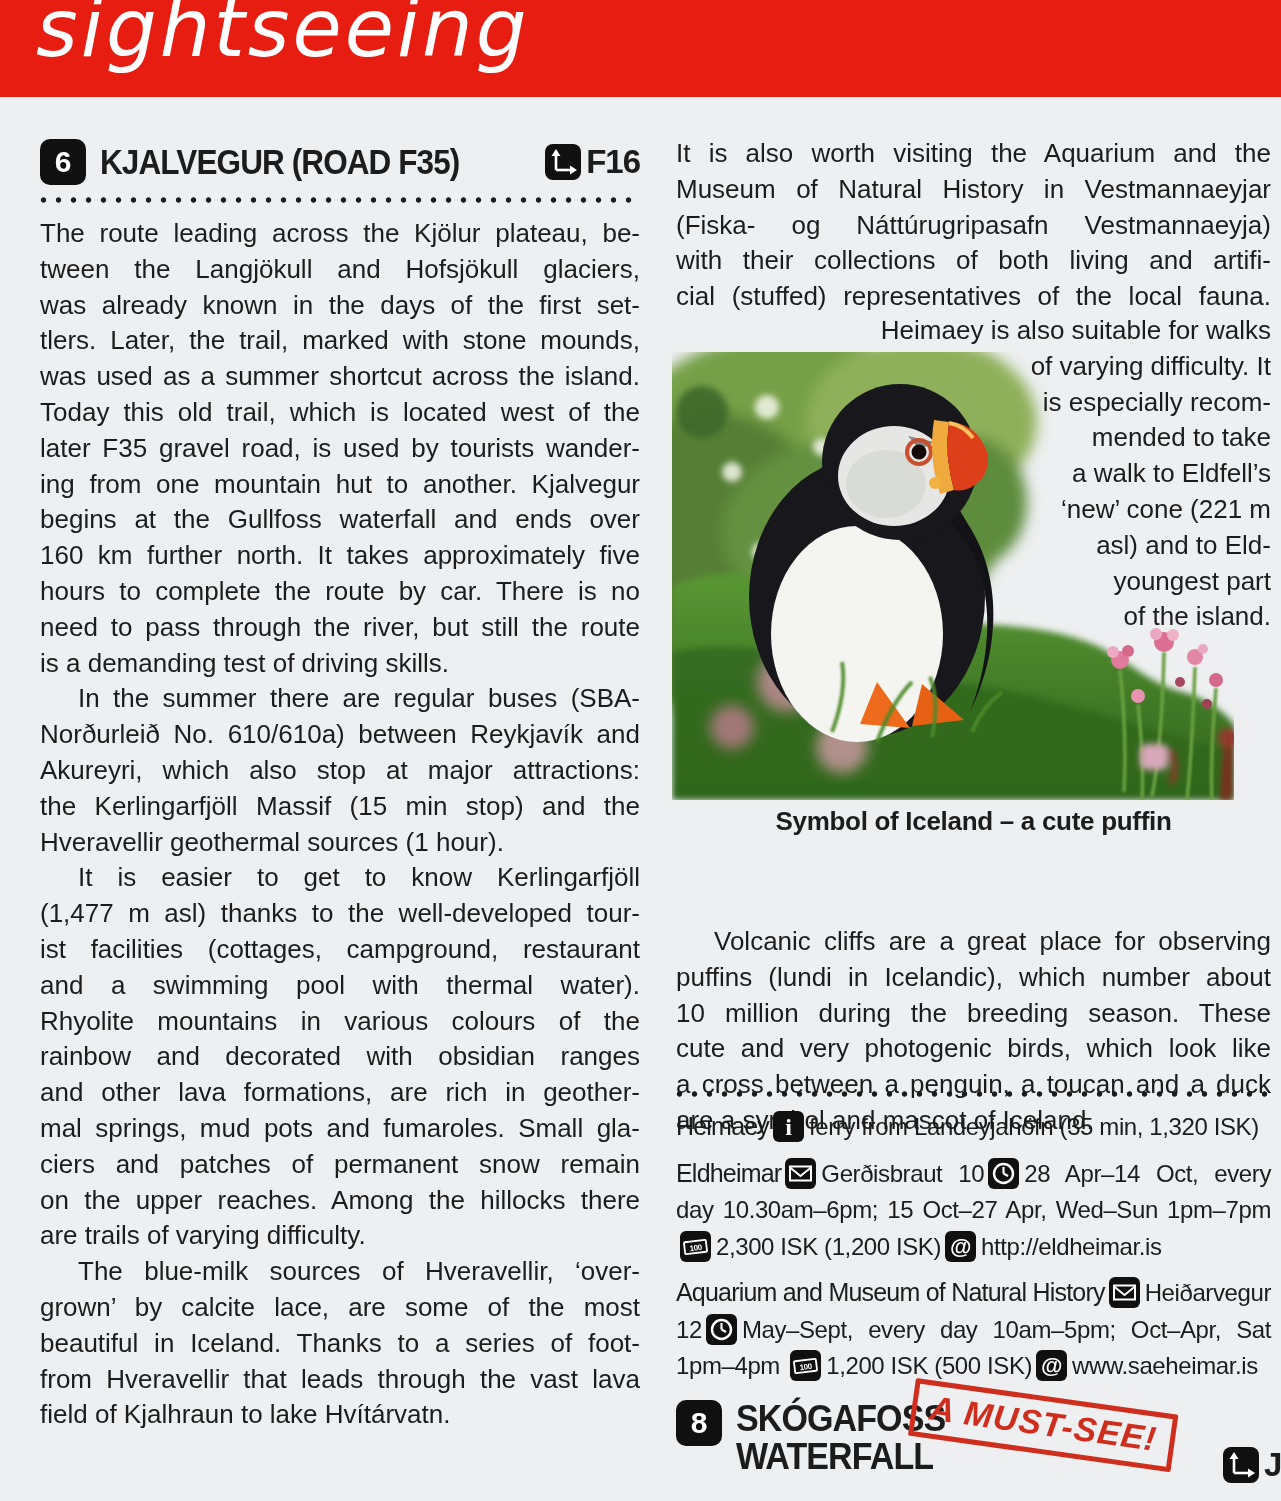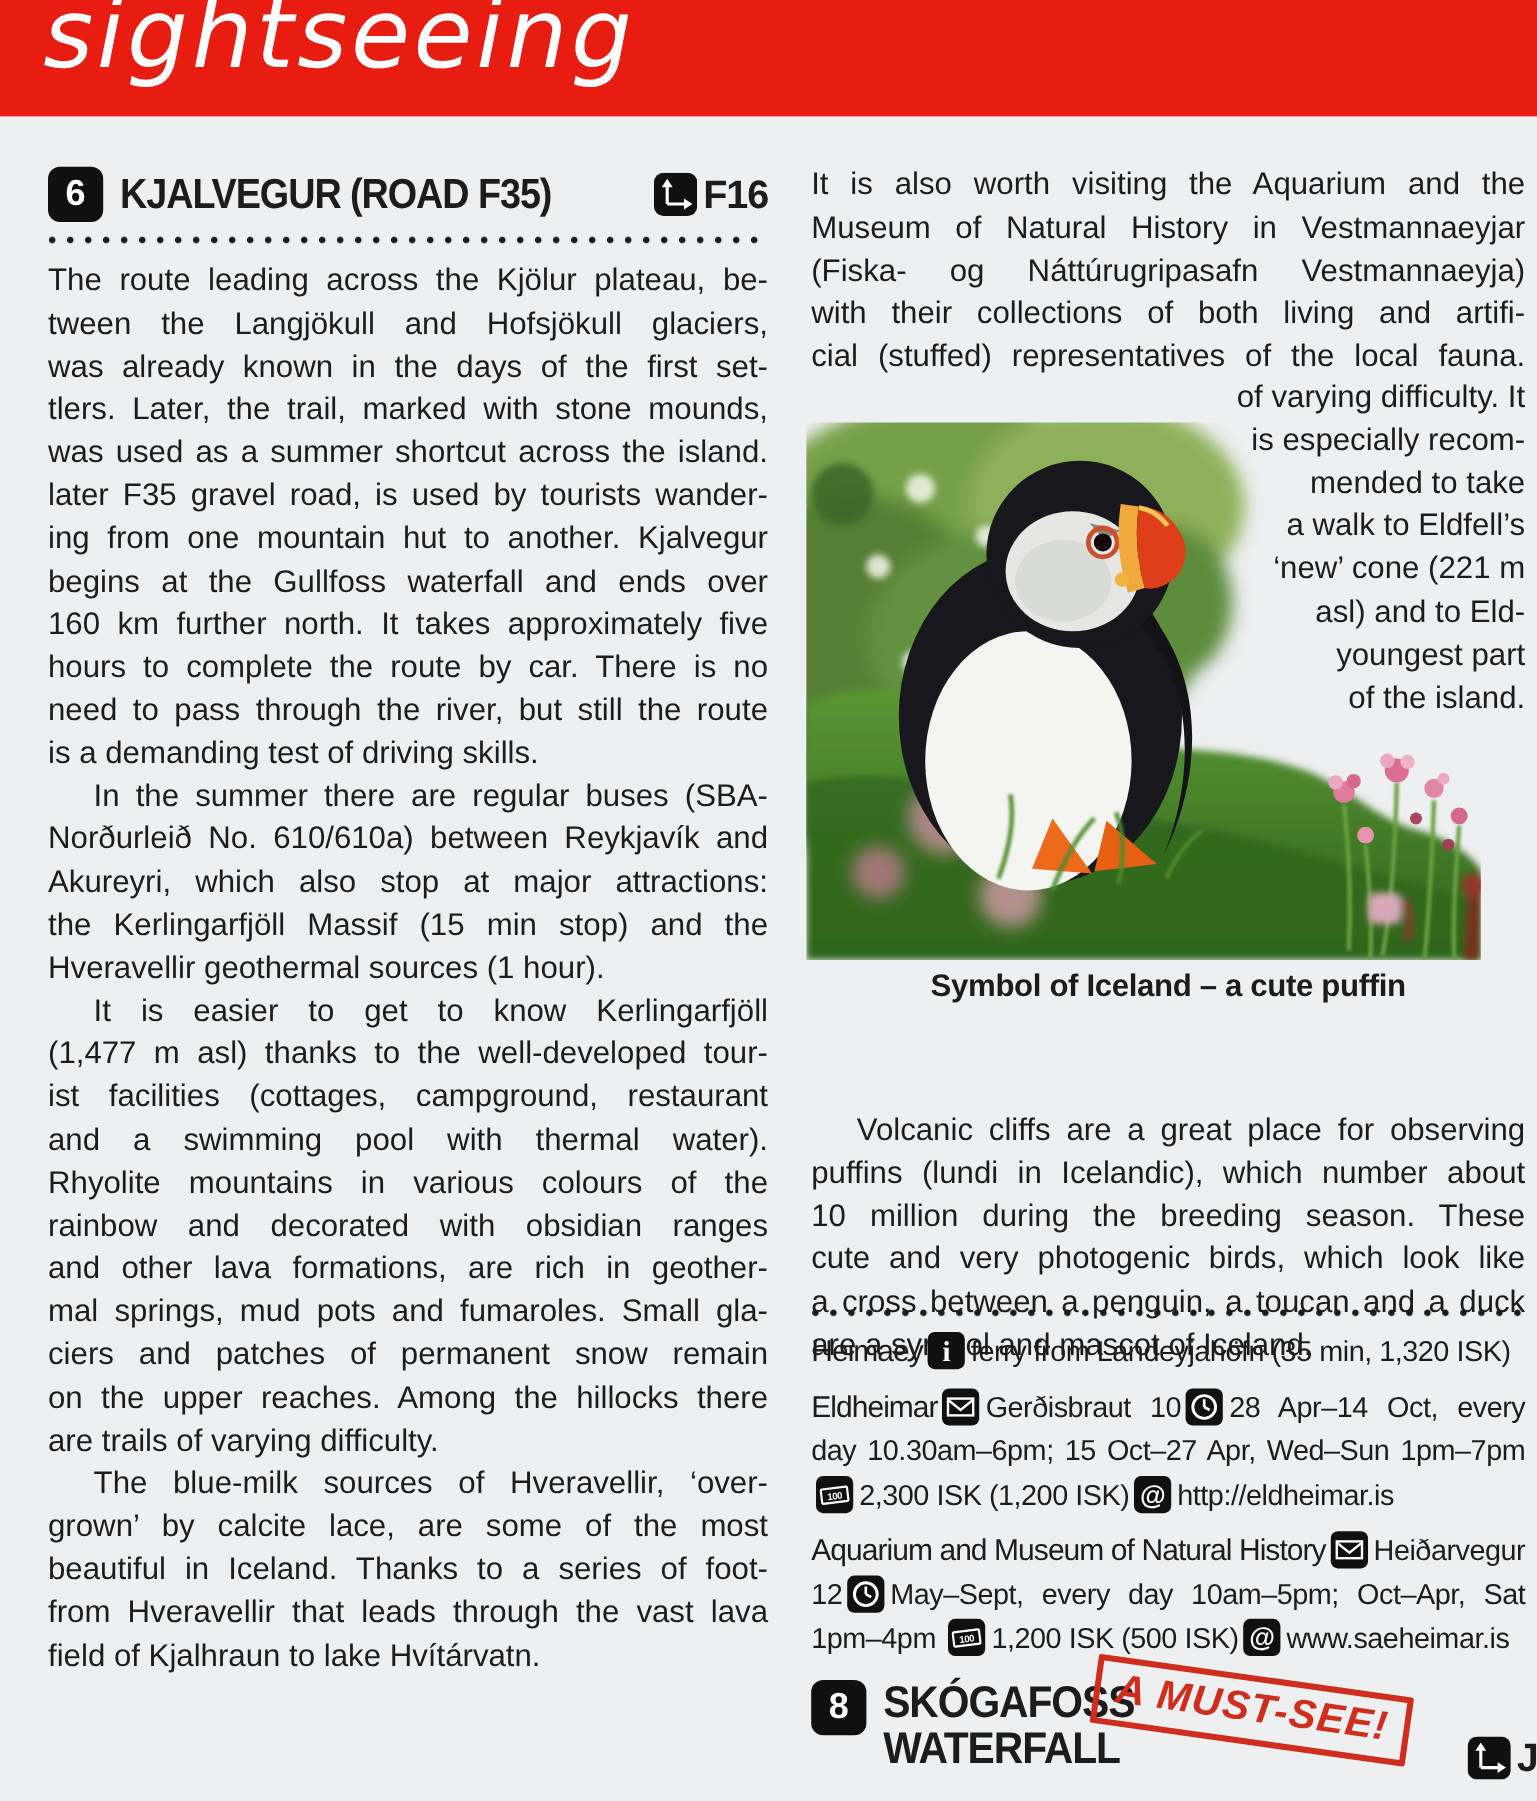--- a/index.html
+++ b/index.html
@@ -101,20 +101,21 @@
         <span>F16</span>
       </span>
     </div>
     <div class="dots"></div>
     <div class="para">
         <div class="line">The route leading across the Kjölur plateau, be-</div>
         <div class="line">tween the Langjökull and Hofsjökull glaciers,</div>
         <div class="line">was already known in the days of the first set-</div>
         <div class="line">tlers. Later, the trail, marked with stone mounds,</div>
         <div class="line">was used as a summer shortcut across the island.</div>
+        <div class="line">Today this old trail, which is located west of the</div>
         <div class="line">later F35 gravel road, is used by tourists wander-</div>
         <div class="line">ing from one mountain hut to another. Kjalvegur</div>
         <div class="line">begins at the Gullfoss waterfall and ends over</div>
         <div class="line">160 km further north. It takes approximately five</div>
         <div class="line">hours to complete the route by car. There is no</div>
         <div class="line">need to pass through the river, but still the route</div>
         <div class="line">is a demanding test of driving skills.</div>
       </div>
     <div class="para indent">
         <div class="line">In the summer there are regular buses (SBA-</div>
@@ -147,20 +148,21 @@
 
   <section class="col-right">
     <div class="para cont rp1">
         <div class="line">It is also worth visiting the Aquarium and the</div>
         <div class="line">Museum of Natural History in Vestmannaeyjar</div>
         <div class="line">(Fiska- og Náttúrugripasafn Vestmannaeyja)</div>
         <div class="line">with their collections of both living and artifi-</div>
         <div class="line">cial (stuffed) representatives of the local fauna.</div>
       </div>
     <div class="wrap-text">
+        <div class="line">Heimaey is also suitable for walks</div>
         <div class="line">of varying difficulty. It</div>
         <div class="line">is especially recom-</div>
         <div class="line">mended to take</div>
         <div class="line">a walk to Eldfell’s</div>
         <div class="line">‘new’ cone (221 m</div>
         <div class="line">asl) and to Eld-</div>
         <div class="line">youngest part</div>
         <div class="line">of the island.</div>
       </div>
 

